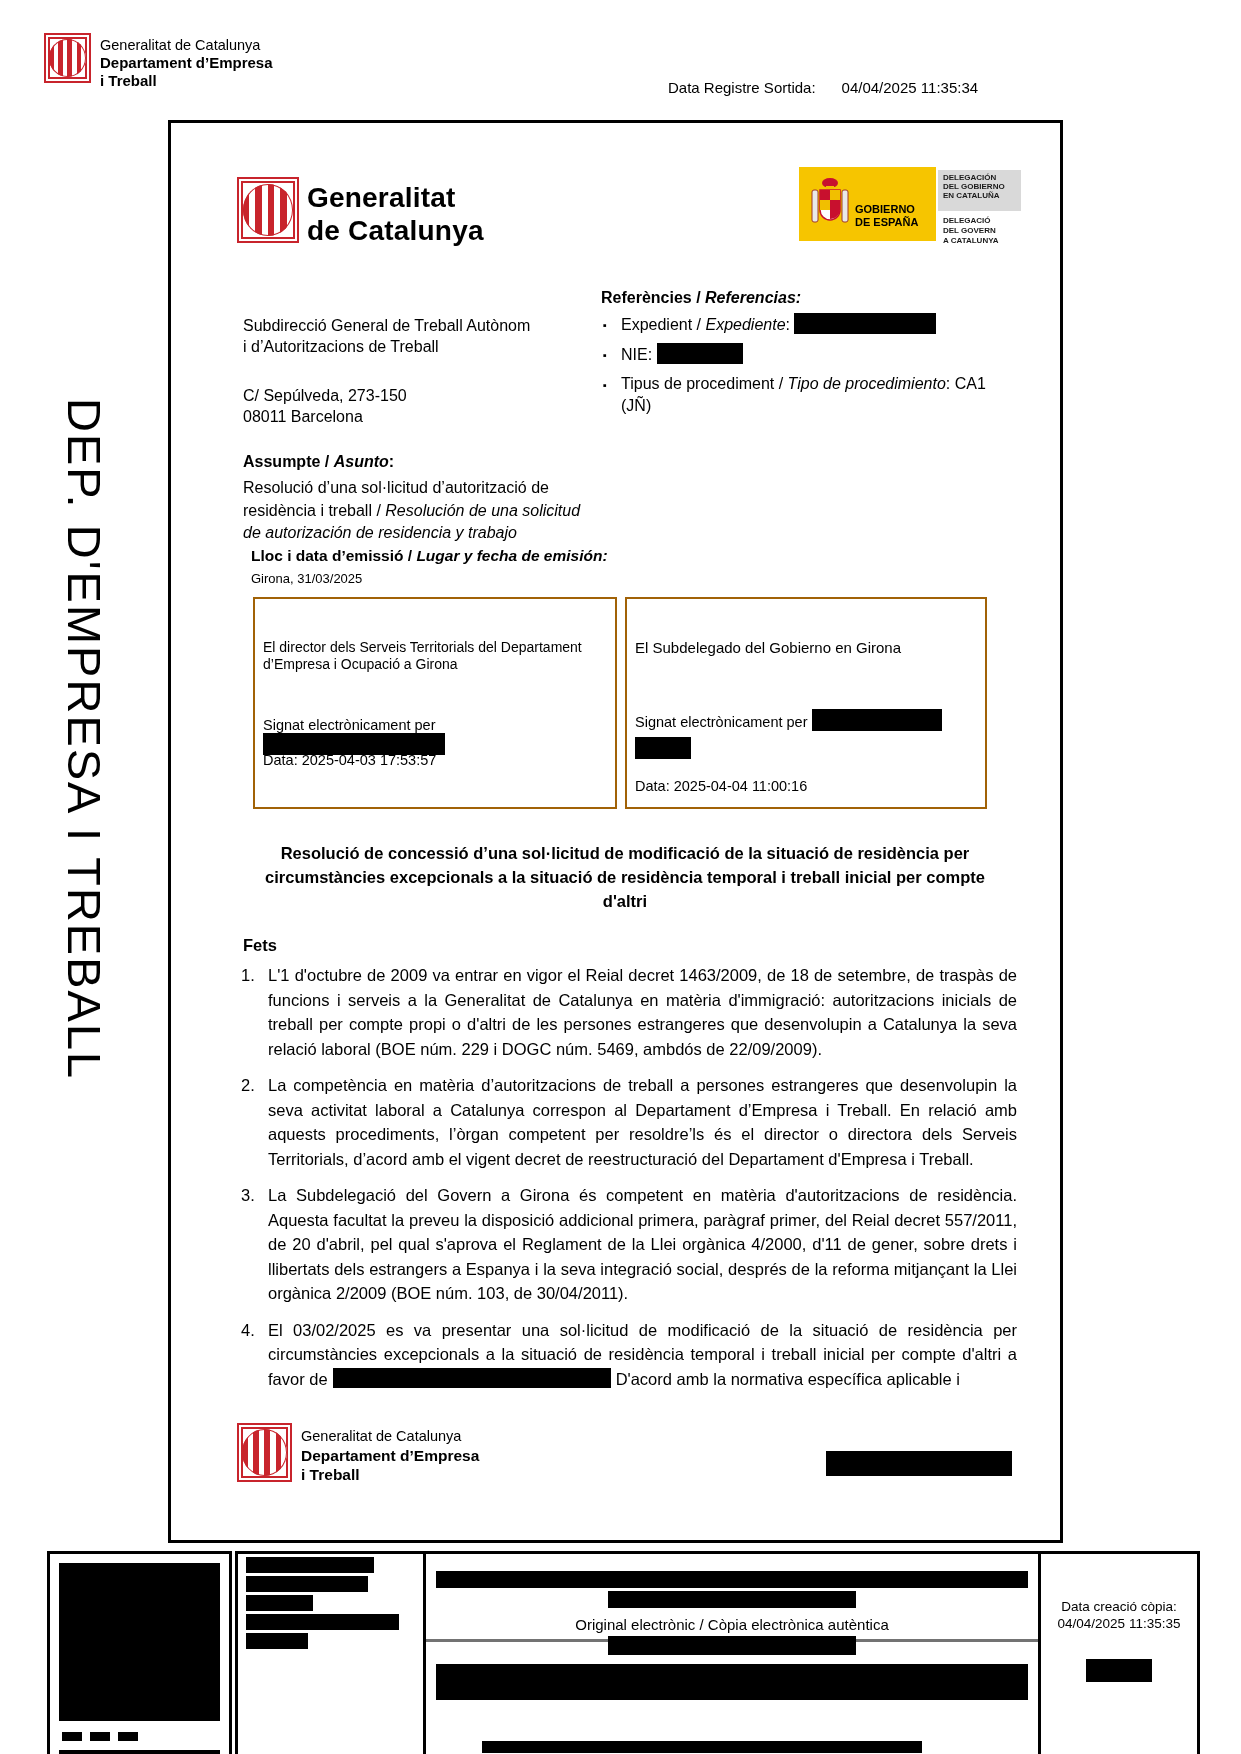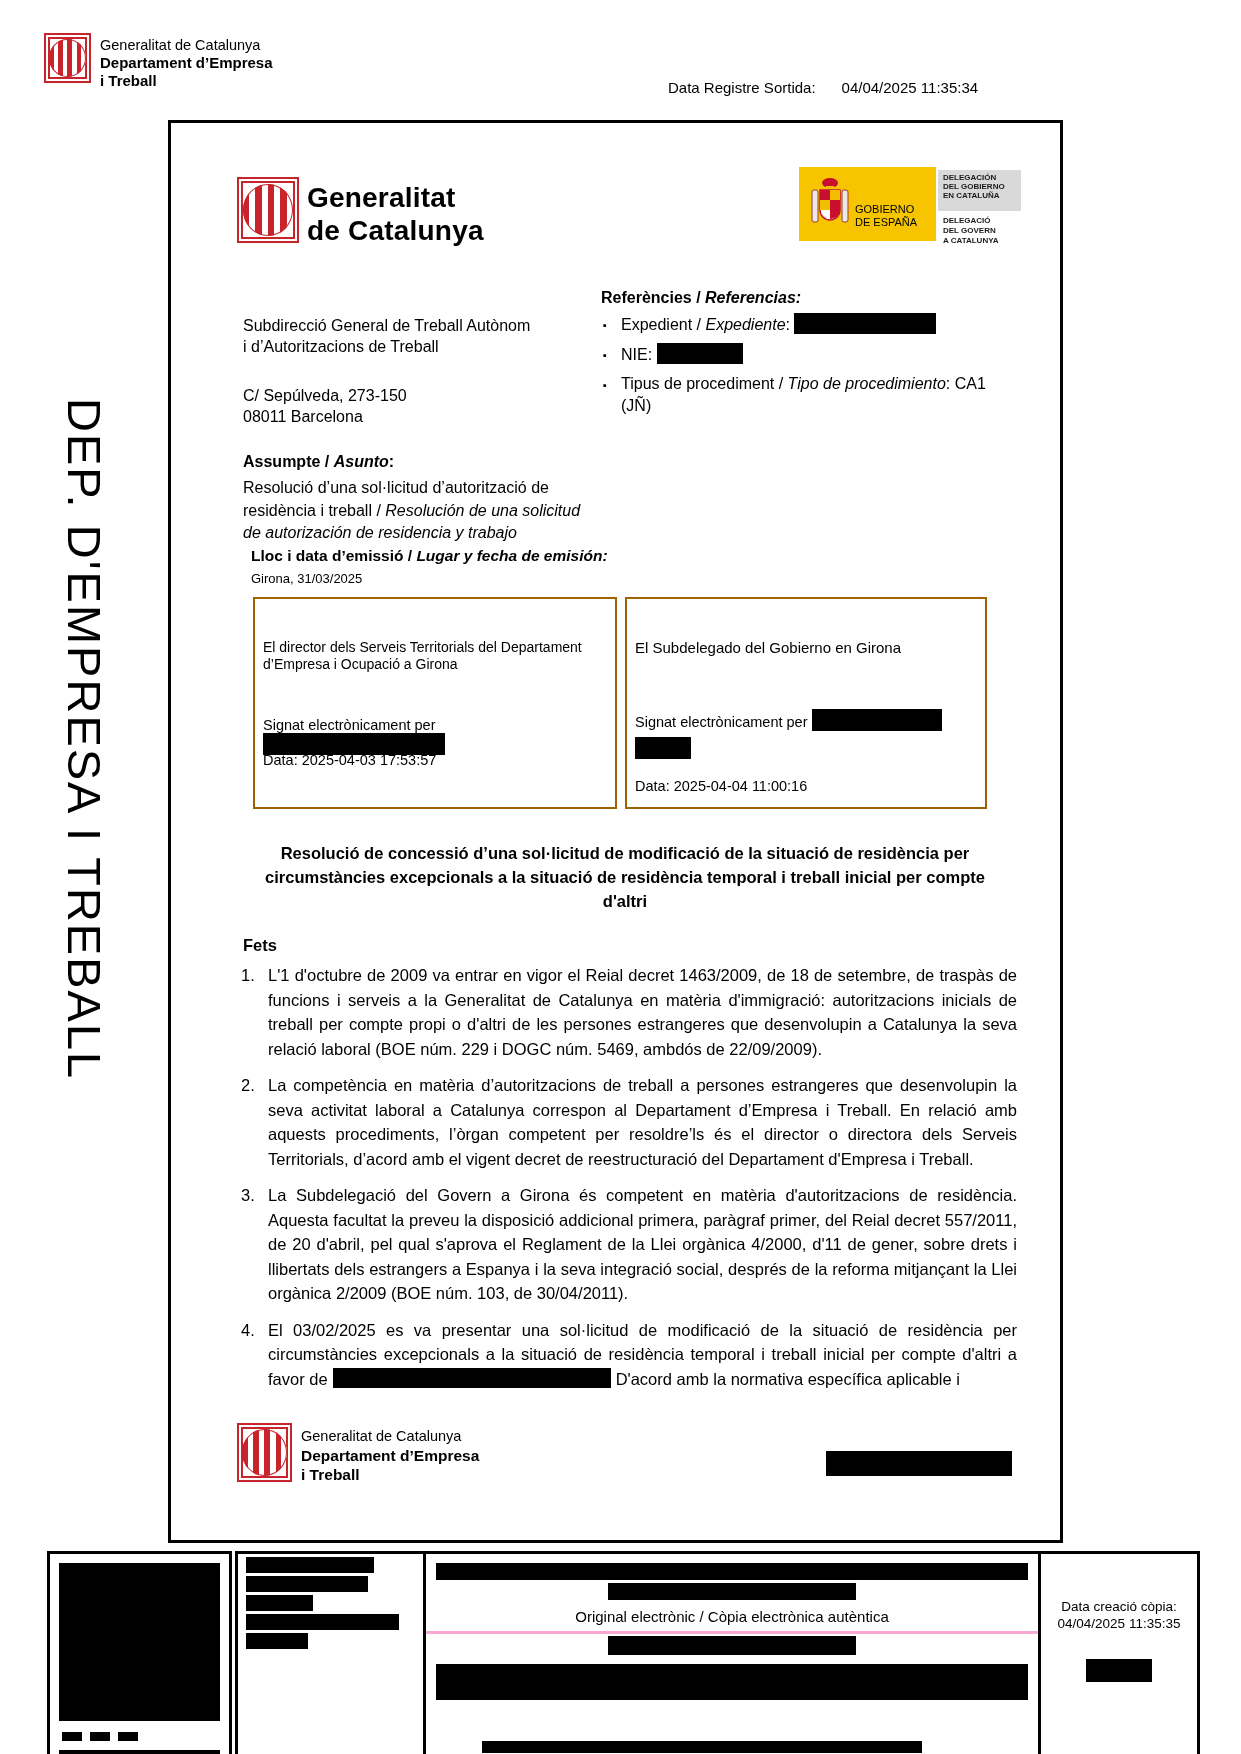--- a/index.html
+++ b/index.html
@@ -27,21 +27,21 @@
                     letter-spacing:2px; white-space:nowrap; }
 
   
   .doc-box { left:168px; top:120px; width:889px; height:1417px; border:3px solid #000; background:#fff; }
 
   .gencat-title { left:136px; top:58px; font-size:28px; font-weight:bold; line-height:33px; letter-spacing:.2px; }
 
   
   .spain-yellow { left:628px; top:44px; width:137px; height:74px; background:#f6c500;
                   display:flex; align-items:center; }
-  .spain-gob { font-size:11px; font-weight:normal; line-height:13px; white-space:pre-line; margin-left:2px;margin-top:24px; }
+  .spain-gob { font-size:11px; font-weight:bold; line-height:13px; white-space:pre-line; margin-left:2px;margin-top:24px; }
   .deleg-gray { left:767px; top:47px; width:83px; height:41px; background:#d9d9d9;
                 font-size:8px; font-weight:bold; line-height:9px; white-space:pre-line;
                 padding:3px 0 0 5px; box-sizing:border-box; color:#1a1a1a; }
   .deleg-white { left:767px; top:93px; width:83px; font-size:8px; font-weight:bold; line-height:10px;
                  white-space:pre-line; padding-left:5px; box-sizing:border-box; color:#1a1a1a; }
 
   
   .office { left:72px; top:192px; font-size:16px; font-weight:normal; line-height:21px; width:360px; }
   .address { left:72px; top:262px; font-size:16px; line-height:21px; }
   .subject-label { left:72px; top:330px; font-size:16px; font-weight:bold; }
@@ -88,21 +88,21 @@
   .col1 { left:47px; top:1551px; width:185px; height:210px; border:3px solid #000; }
   .col1-black { position:absolute; left:9px; right:9px; top:9px; height:158px; background:#000; }
   .col1-ticks { position:absolute; left:12px; top:178px; display:flex; gap:8px; }
   .col1-ticks span { width:20px; height:9px; background:#000; display:block; }
   .col1-bottom { position:absolute; left:9px; right:9px; top:196px; height:14px; background:#000; }
 
   .col2 { left:235px; top:1551px; width:191px; height:210px; border-top:3px solid #000; border-left:3px solid #000; }
   .col2 .bar { margin:3px 0 0 8px; height:16px; background:#000; }
 
   .col3 { left:423px; top:1551px; width:618px; height:210px; border:3px solid #000; }
-  .col3-cell1 { position:absolute; left:0; right:0; top:4px; height:73px; border-bottom:3px solid #f9a8d4; }
+  .col3-cell1 { position:absolute; left:0; right:0; top:12px; height:73px; border-bottom:3px solid #737373; }
   .bar-wide { margin:5px auto 0; width:592px; height:17px; background:#000; }
   .bar-mid { margin:3px auto 0; width:248px; height:17px; background:#000; }
   .copy-label { text-align:center; font-size:15px; margin-top:8px; }
   .col3-cell2 { position:absolute; left:0; right:0; top:76px; }
   .bar-mid2 { margin:6px auto 0; width:248px; height:19px; background:#000; }
   .bar-wide2 { margin:9px auto 0; width:592px; height:36px; background:#000; }
   .bar-cut { position:absolute; left:56px; top:187px; width:440px; height:12px; background:#000; }
 
   .col4 { left:1038px; top:1551px; width:162px; height:210px; border:3px solid #000; }
   .copy-date { text-align:center; font-size:13.5px; line-height:17px; margin-top:44px; }

